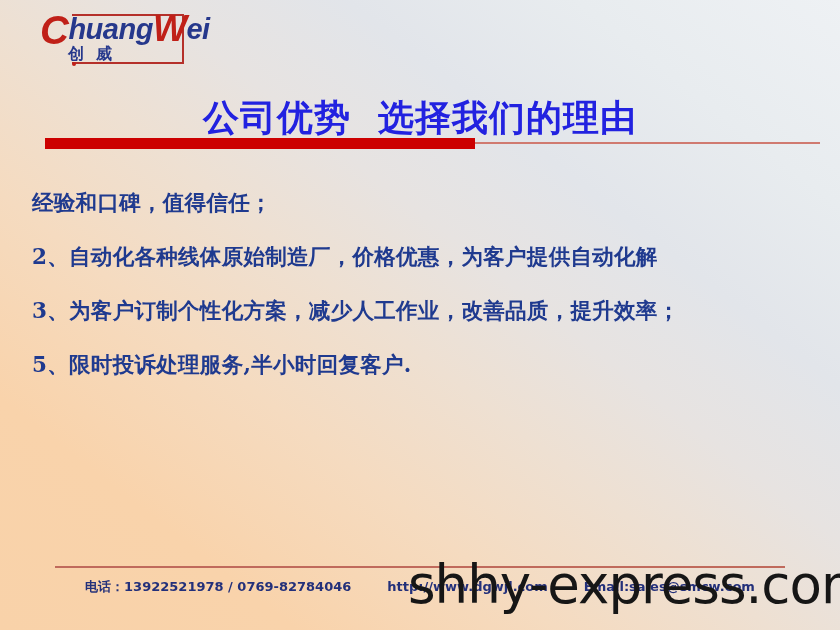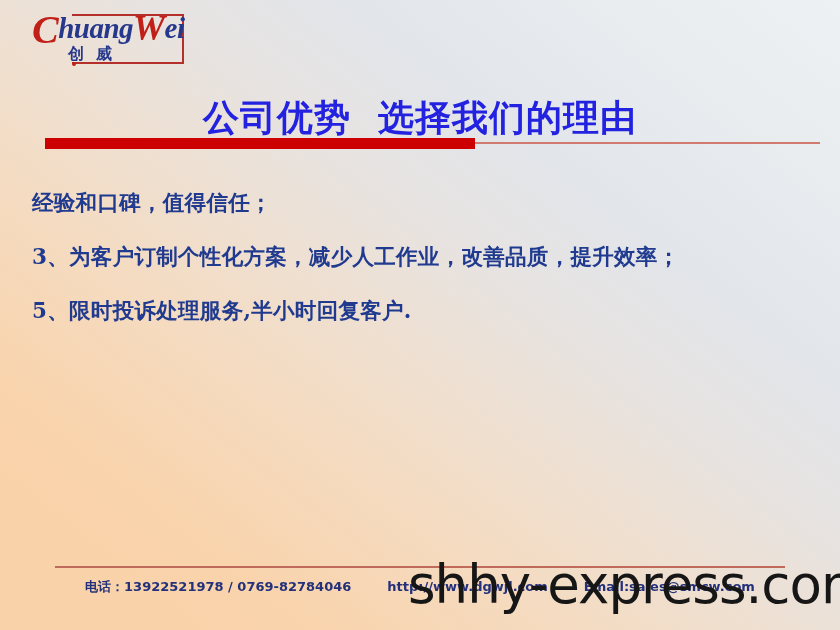--- a/index.html
+++ b/index.html
@@ -42,24 +42,24 @@
     top: 6px;
     right: 0;
     bottom: 6px;
     border-right: 2px solid #b5302a;
     border-top: 2px solid #b5302a;
     border-bottom: 2px solid #b5302a;
     border-left: none;
   }
   #logo .logo-word {
     position: absolute;
-    left: 4px;
+    left: 12px;
     top: 2px;
     white-space: nowrap;
-    font-family: Liberation Serif, serif;
+    font-family: Liberation Sans, sans-serif;
     font-style: italic;
     font-weight: bold;
     letter-spacing: -0.5px;
   }
   #logo .lw-c {
     font-size: 40px;
     color: #c02018;
     line-height: 1;
     vertical-align: -5px;
   }
@@ -202,20 +202,21 @@
     <div class="logo-cn">创威</div>
     <div class="logo-dot"></div>
   </div>
 
   <div id="title">公司优势  选择我们的理由</div>
   <div id="title-rule"></div>
   <div id="title-bar"></div>
 
   <div id="bullets">
     <p class="bullet">经验和口碑，值得信任；</p>
+    <p class="bullet">2、自动化各种线体原始制造厂，价格优惠，为客户提供自动化解</p>
     <p class="bullet">3、为客户订制个性化方案，减少人工作业，改善品质，提升效率；</p>
     <p class="bullet">5、限时投诉处理服务,半小时回复客户.</p>
   </div>
 
   <div id="footer-rule"></div>
   <div id="footer-text"><span class="seg">电话：13922521978 / 0769-82784046</span><span class="gap"></span><span class="seg">http://www.dgwjl.com</span><span class="gap"></span><span class="seg">Email:sales@smcw.com</span></div>
 
   <div id="watermark">shhy-express.com</div>
 
 </div>

